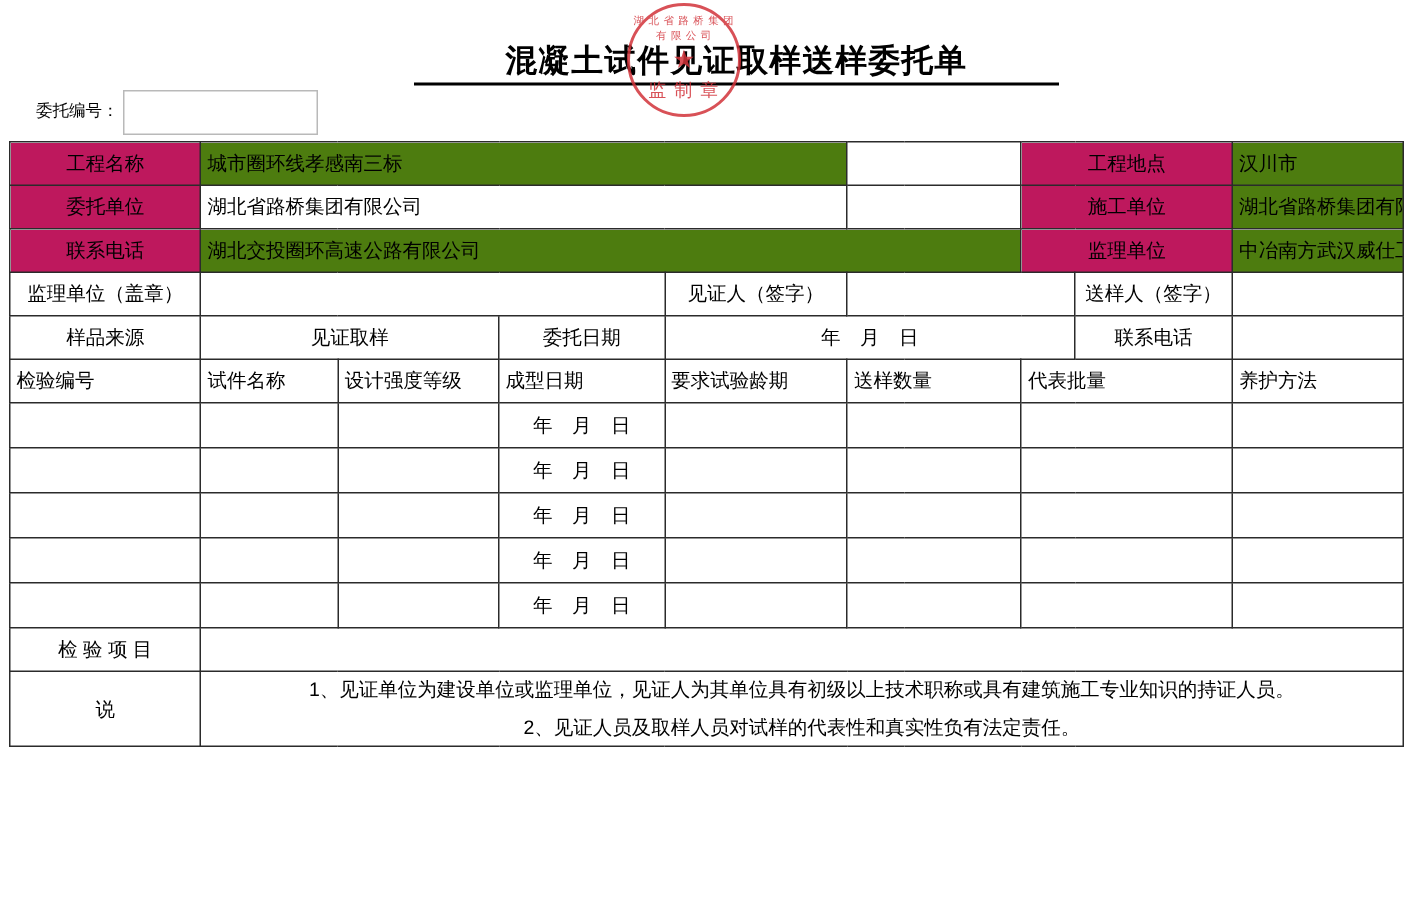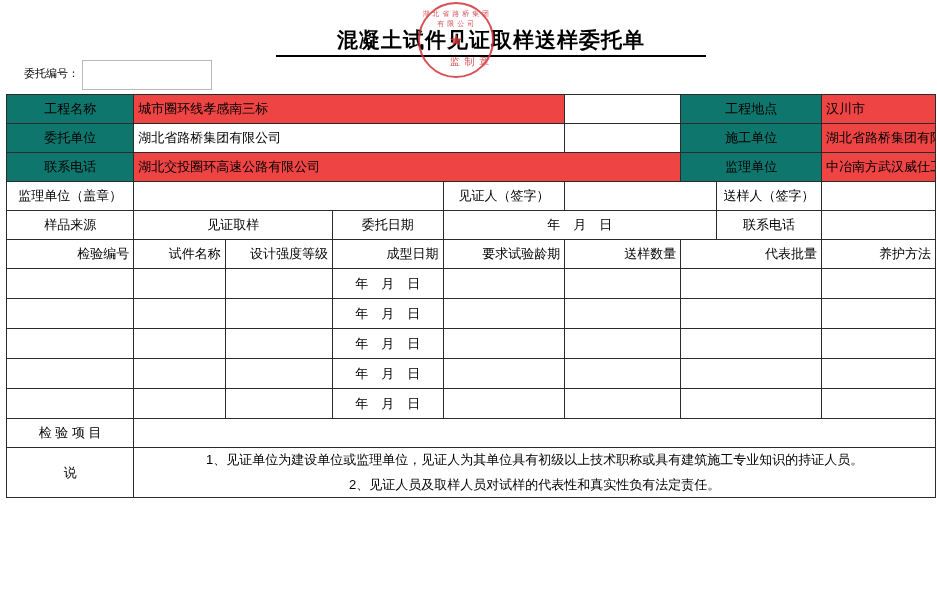--- a/index.html
+++ b/index.html
@@ -65,24 +65,24 @@
     position: absolute;
     left: 0; top: 5px;
     width: 72px;
     text-align: center;
     font-size: 7px;
     color: #d2333a;
     letter-spacing: .5px;
   }
   .seal .bottom-text {
     position: absolute;
-    left: 14px; bottom: 7px;
+    left: 0; bottom: 7px;
     width: 72px;
     text-align: center;
-    font-size: 10px;
+    font-size: 12px;
     color: #d2333a;
     letter-spacing: 1px;
   }
 
   
   .entrust-row {
     position: relative;
     height: 36px;
   }
   .entrust-label {
@@ -112,23 +112,23 @@
     border: 1px solid #2b2b2b;
     height: 28px;
     padding: 0 4px;
     font-size: 13px;
     vertical-align: middle;
     overflow: hidden;
     white-space: nowrap;
   }
   .c { text-align: center; }
   .l { text-align: left; }
-  .hdr { text-align: right; }
-  .fill { background: #ef4444; }
-  .lbl { background: #0f766e; text-align: center; }
+  .hdr { text-align: left; }
+  .fill { background: #4d7c0f; }
+  .lbl { background: #be185d; text-align: center; }
   .tall { height: 30px; }
 
   .note-td {
     text-align: center;
     padding: 4px 6px;
     white-space: normal;
     line-height: 1.9;
     vertical-align: top;
     font-size: 12.5px;
   }

